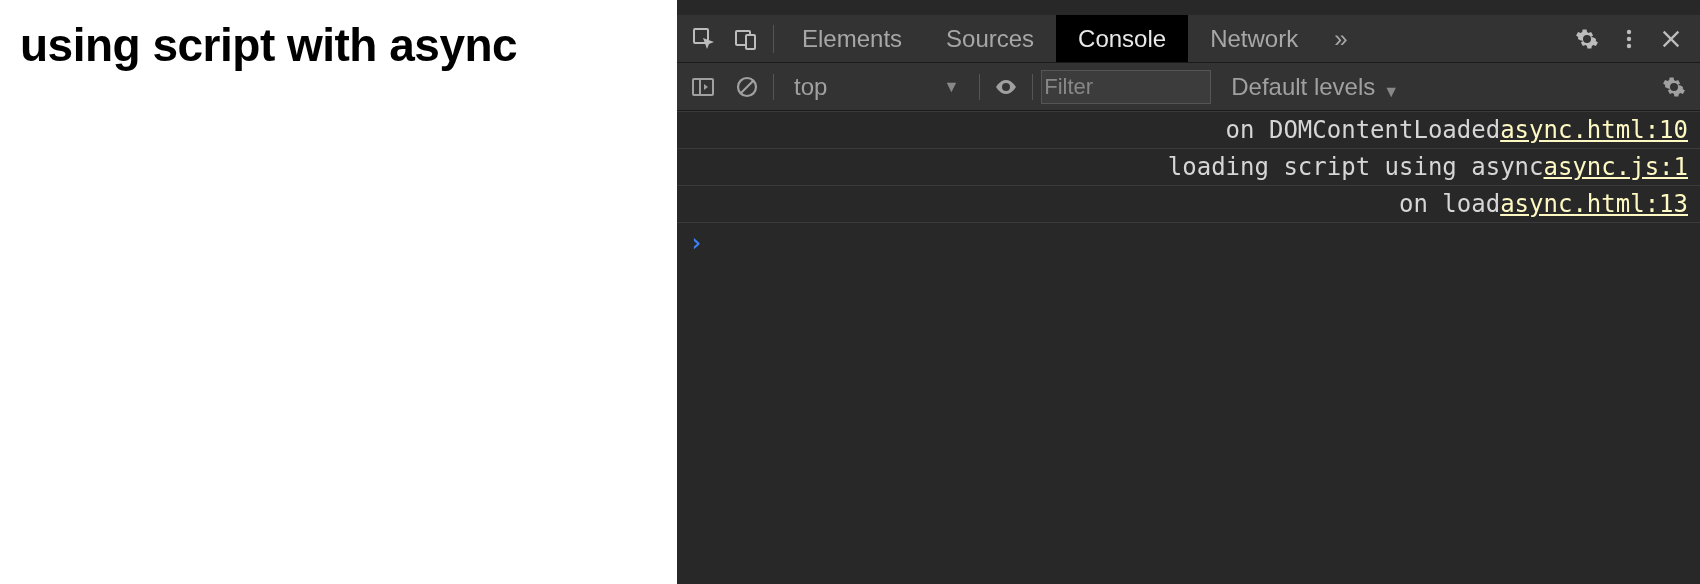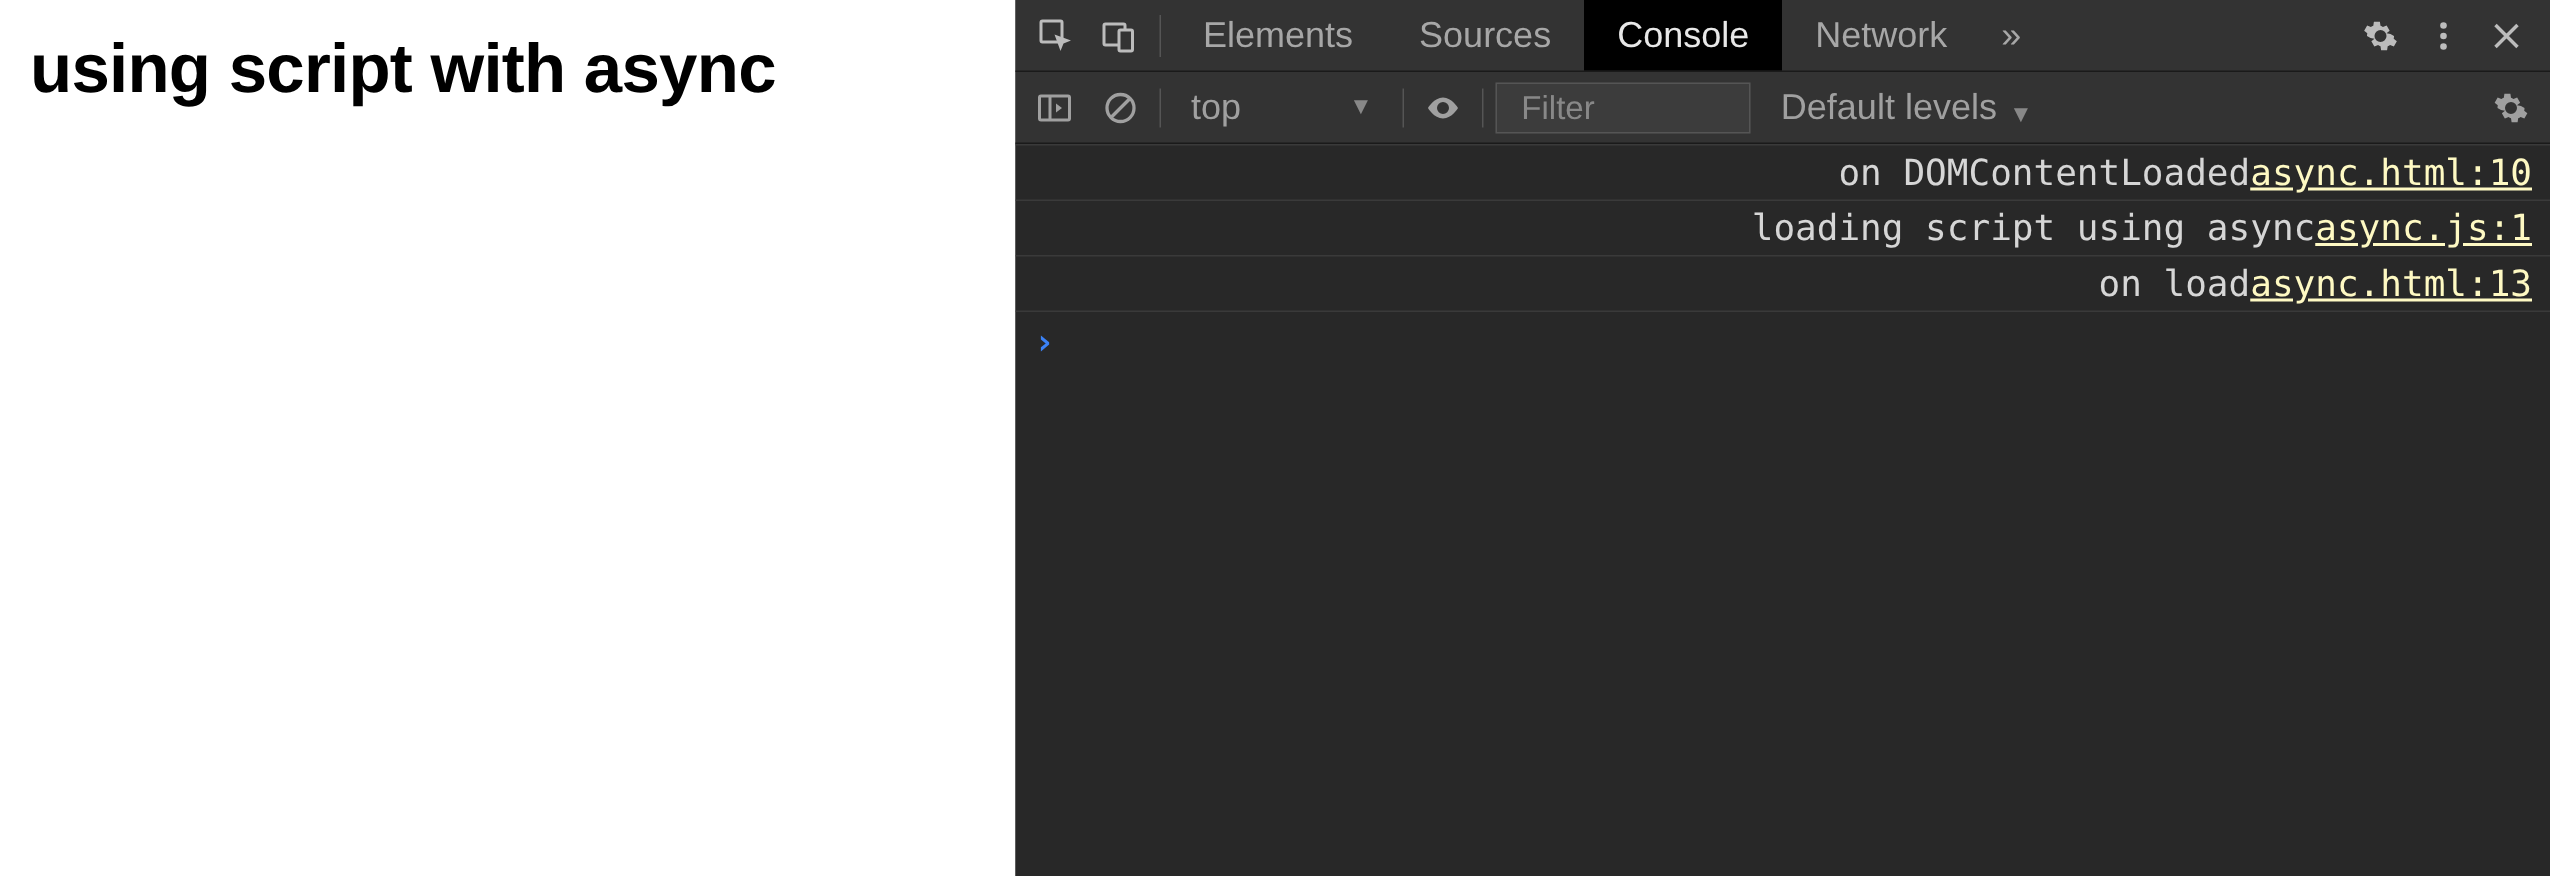--- a/index.html
+++ b/index.html
@@ -32,20 +32,21 @@
       flex-direction: column;
       font-size: 24px;
     }
     
     .tabbar {
       display: flex;
       align-items: center;
       height: 48px;
       background: #333333;
       border-bottom: 1px solid #1a1a1a;
+      margin-top: 15px;
     }
     .tabbar .icon-btn {
       width: 42px;
       height: 48px;
       display: flex;
       align-items: center;
       justify-content: center;
       color: #bcbcbc;
     }
     .tabbar .divider {
@@ -96,36 +97,36 @@
       color: #a0a0a0;
     }
     .toolbar .divider {
       width: 1px;
       height: 26px;
       background: #555;
     }
     .context-select {
       display: flex;
       align-items: center;
-      gap: 72px;
+      gap: 116px;
       padding: 0 12px;
       color: #a0a0a0;
       font-size: 24px;
     }
     .context-select .caret {
       font-size: 16px;
       color: #888;
     }
     .filter-input {
       background: #3c3c3c;
       border: 1px solid #555;
       height: 34px;
       width: 170px;
       color: #ddd;
-      padding: 0 16px;
+      padding: 0 2px;
       font-size: 22px;
     }
     .filter-input::placeholder { color: #888; }
     .levels {
       display: flex;
       align-items: flex-end;
       gap: 8px;
       padding: 0 12px;
       color: #a0a0a0;
       font-size: 24px;

